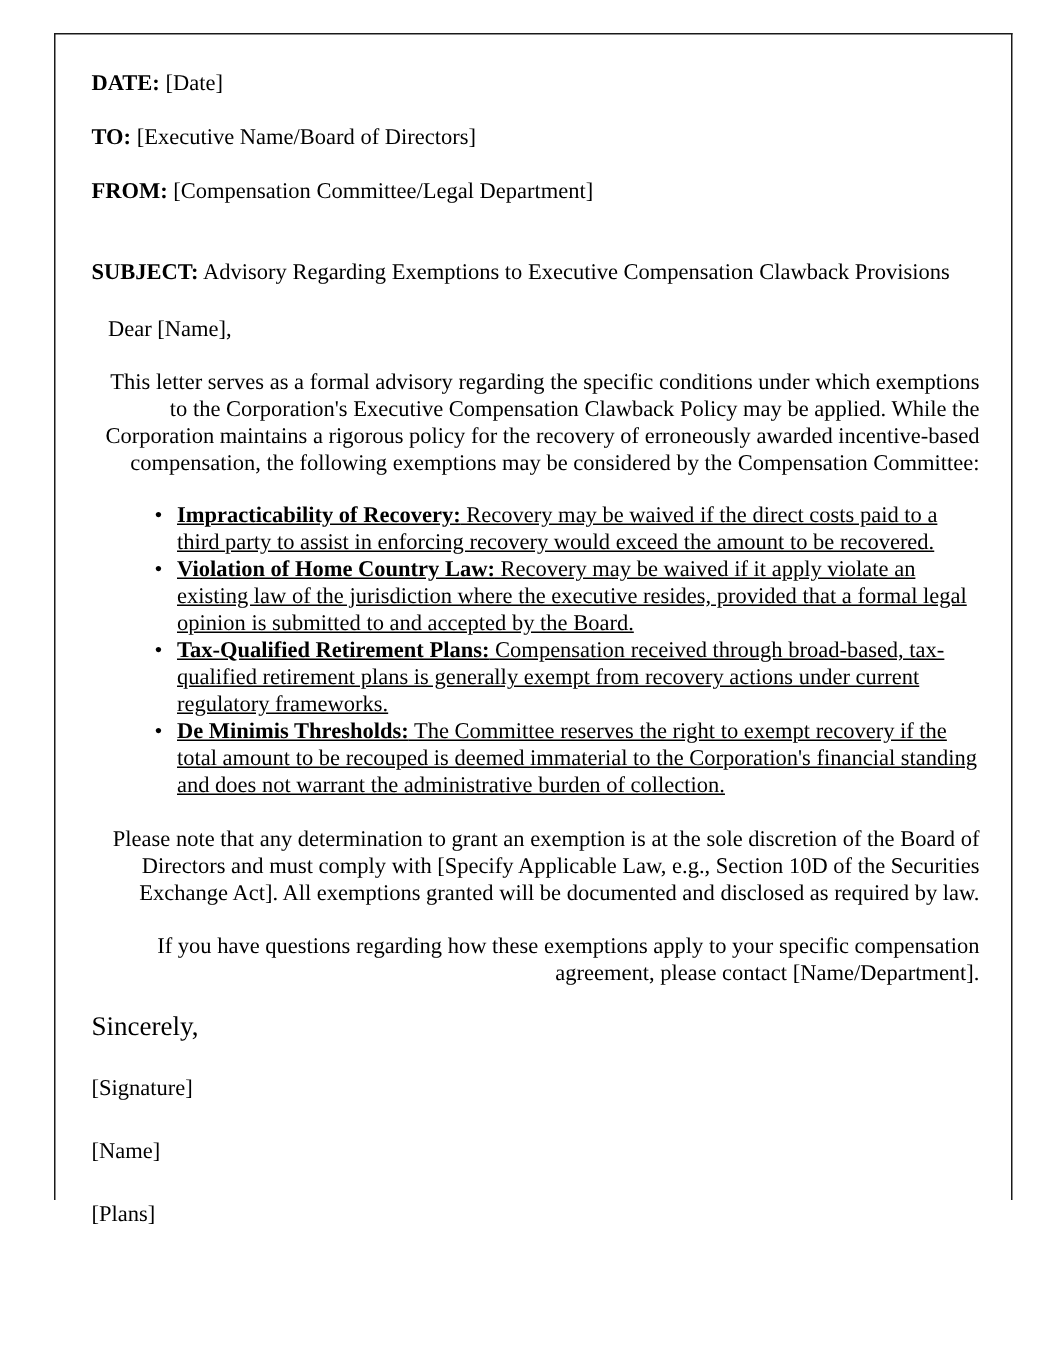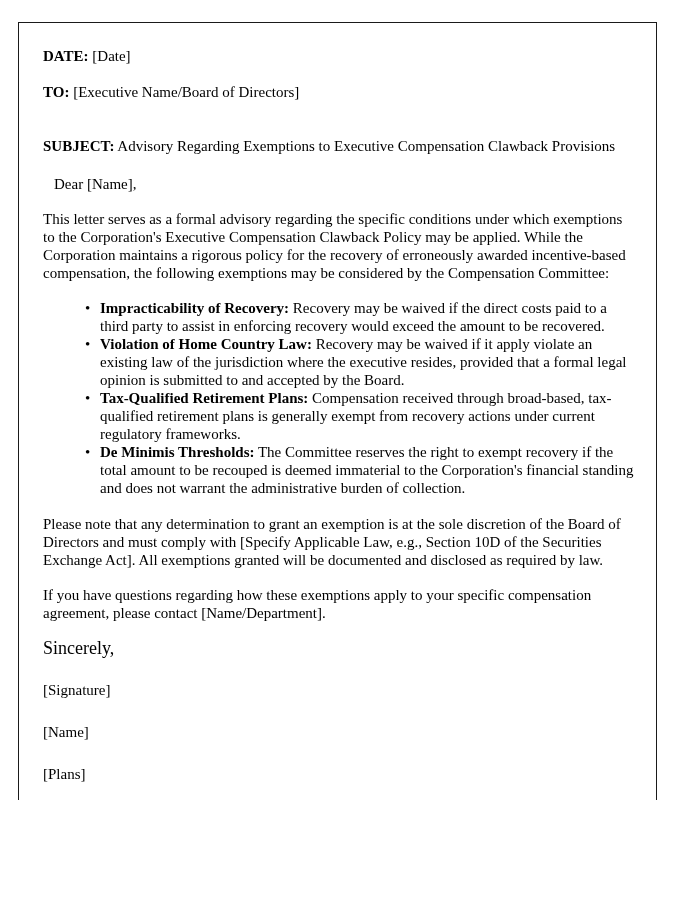--- a/index.html
+++ b/index.html
@@ -10,21 +10,21 @@
   body {
     width: 700px;
     height: 900px;
     font-family: "Liberation Serif", "DejaVu Serif", serif;
     color: #000000;
     overflow: hidden;
   }
 
   #page {
     position: absolute;
-    left: 18px;
+    left: 36px;
     top: 22px;
     width: 639px;
     height: 778px;
     box-sizing: border-box;
     border-left: 1.5px solid #1a1a1a;
     border-top: 1.5px solid #1a1a1a;
     border-right: 1.5px solid #1a1a1a;
     border-bottom: none;
     background: #ffffff;
   }
@@ -53,27 +53,28 @@
     font-size: 15px;
     line-height: 18px;
     margin-bottom: 17px;
     margin-left: 11px;
   }
 
   p.para {
     font-size: 15px;
     line-height: 18px;
     margin: 0 0 17px 0;
-    text-align: left;
+    text-align: right;
   }
 
   ul.exemptions {
     margin: 12px 0 18px 0;
     padding: 0 0 0 42px;
     list-style: none;
+    text-decoration: underline;
   }
   ul.exemptions li {
     font-size: 15px;
     line-height: 18px;
     margin: 0 0 0 0;
     padding-left: 15px;
     position: relative;
     text-indent: 0;
   }
   ul.exemptions li::before {
@@ -113,20 +114,24 @@
     <div class="hdr-row">
       <span class="lbl">DATE:</span>
       <span>[Date]</span>
     </div>
 
     <div class="hdr-row">
       <span class="lbl">TO:</span>
       <span>[Executive Name/Board of Directors]</span>
     </div>
 
+    <div class="hdr-row">
+      <span class="lbl">FROM:</span>
+      <span>[Compensation Committee/Legal Department]</span>
+    </div>
 
     <div class="hdr-row subject">
       <span class="lbl">SUBJECT:</span>
       <span>Advisory Regarding Exemptions to Executive Compensation Clawback Provisions</span>
     </div>
 
     <div class="salutation">Dear [Name],</div>
 
     <p class="para">This letter serves as a formal advisory regarding the specific conditions under which exemptions to the Corporation's Executive Compensation Clawback Policy may be applied. While the Corporation maintains a rigorous policy for the recovery of erroneously awarded incentive-based compensation, the following exemptions may be considered by the Compensation Committee:</p>
 

